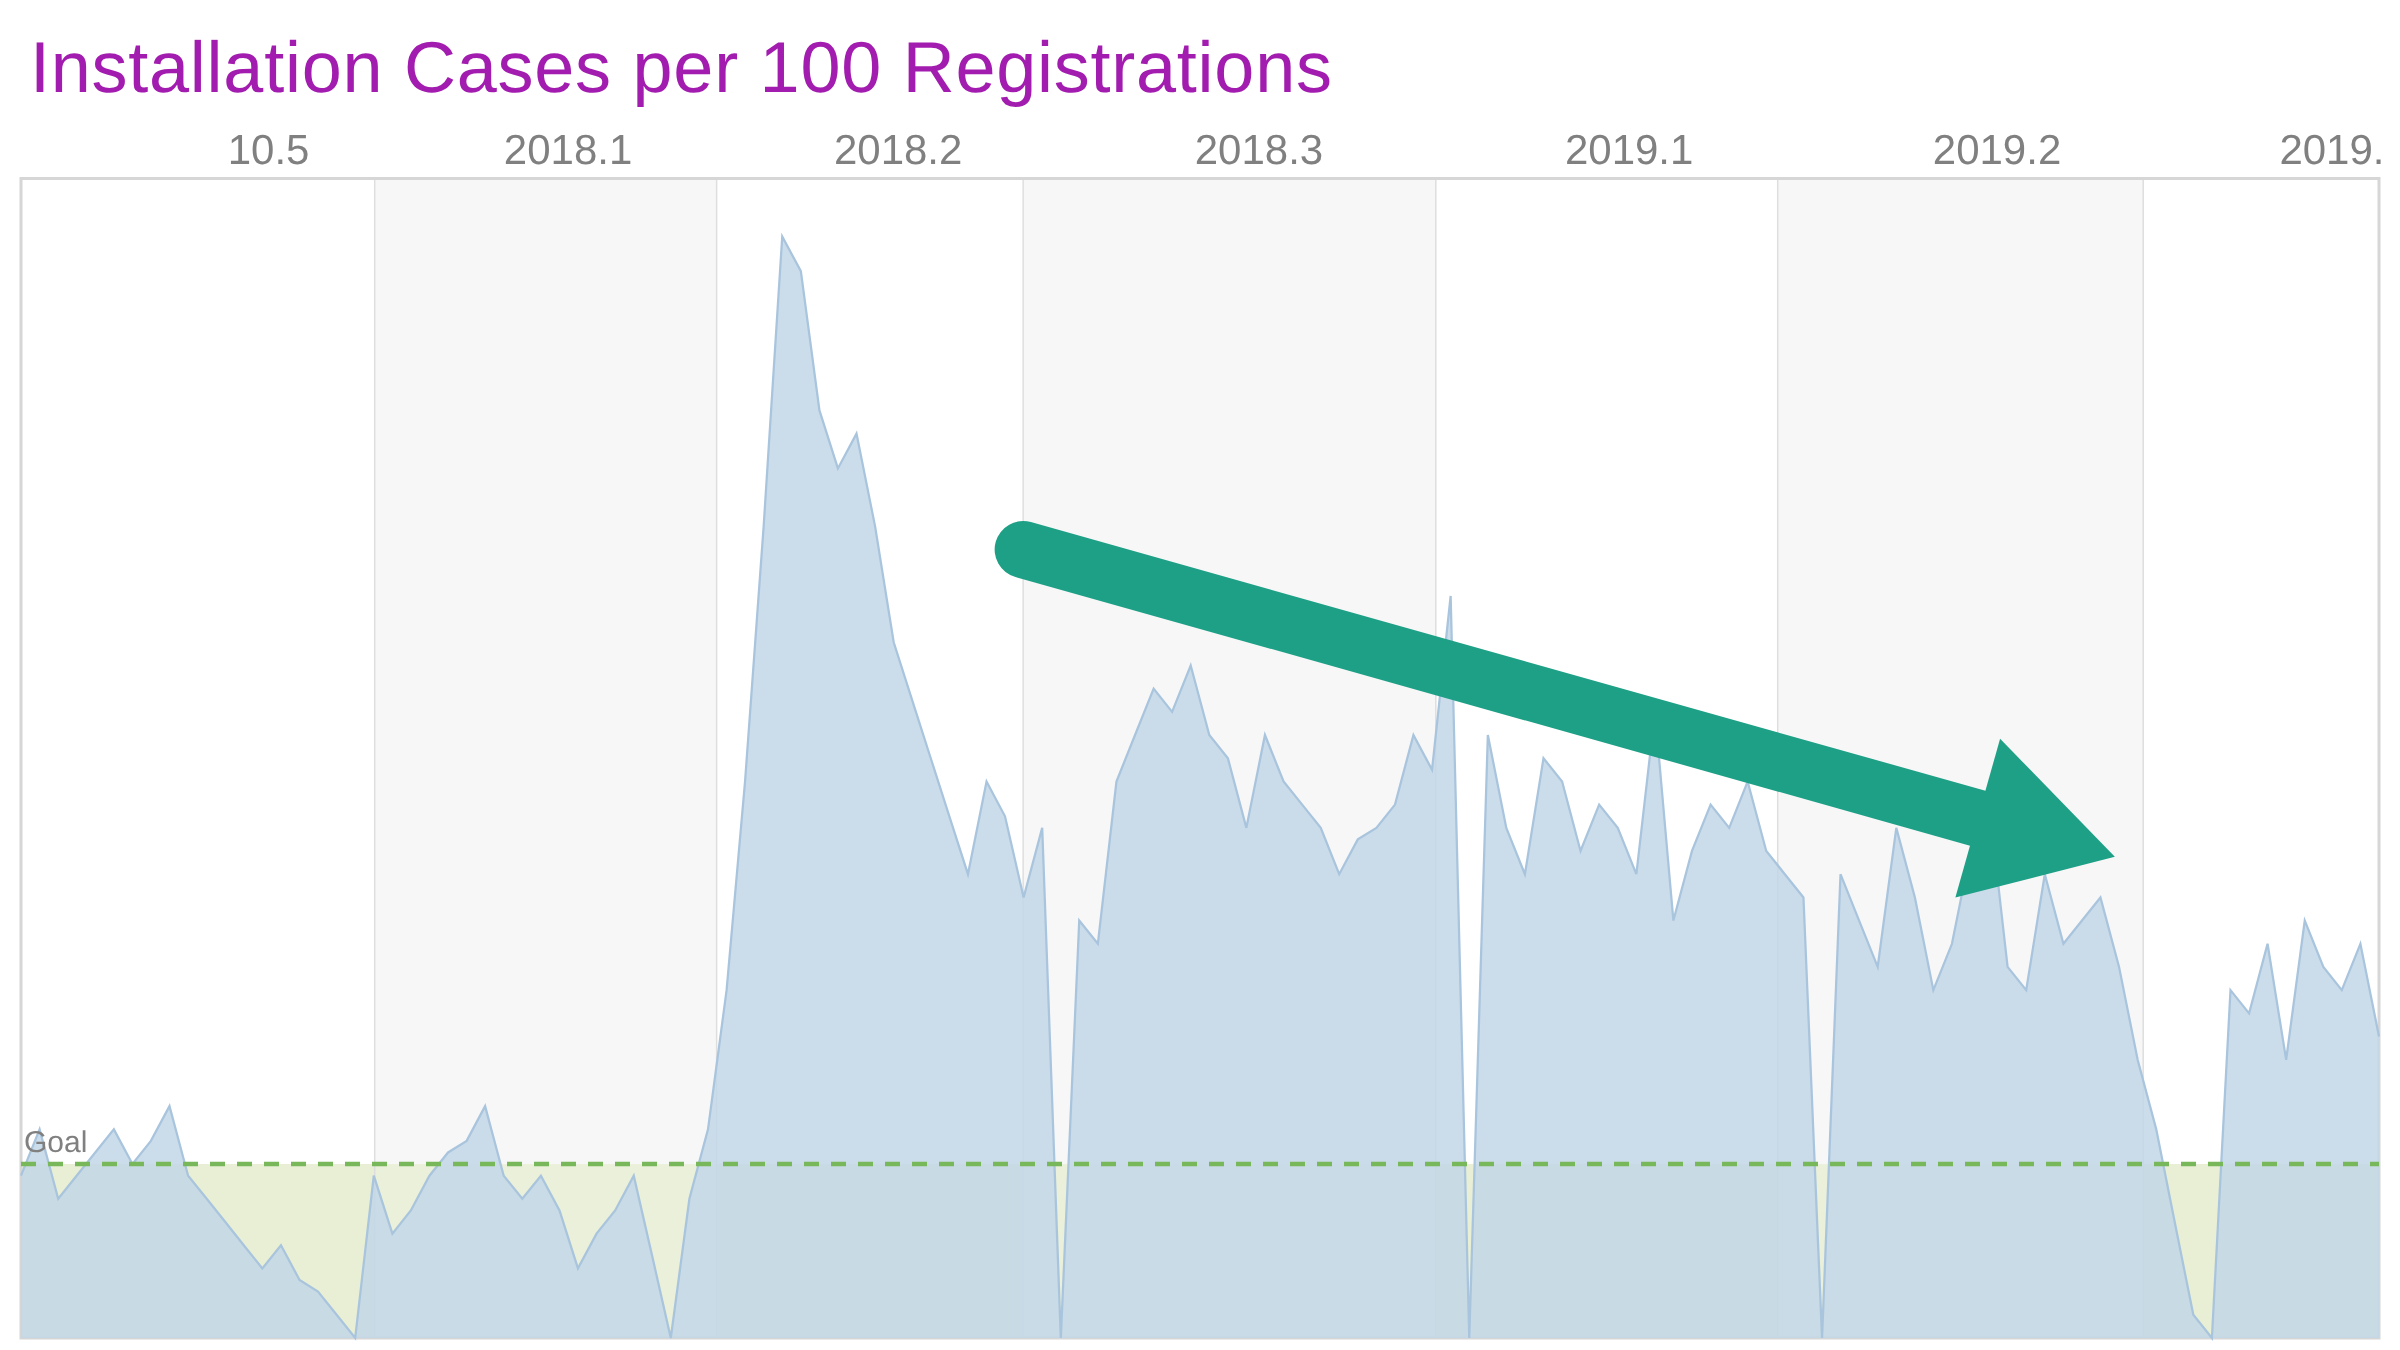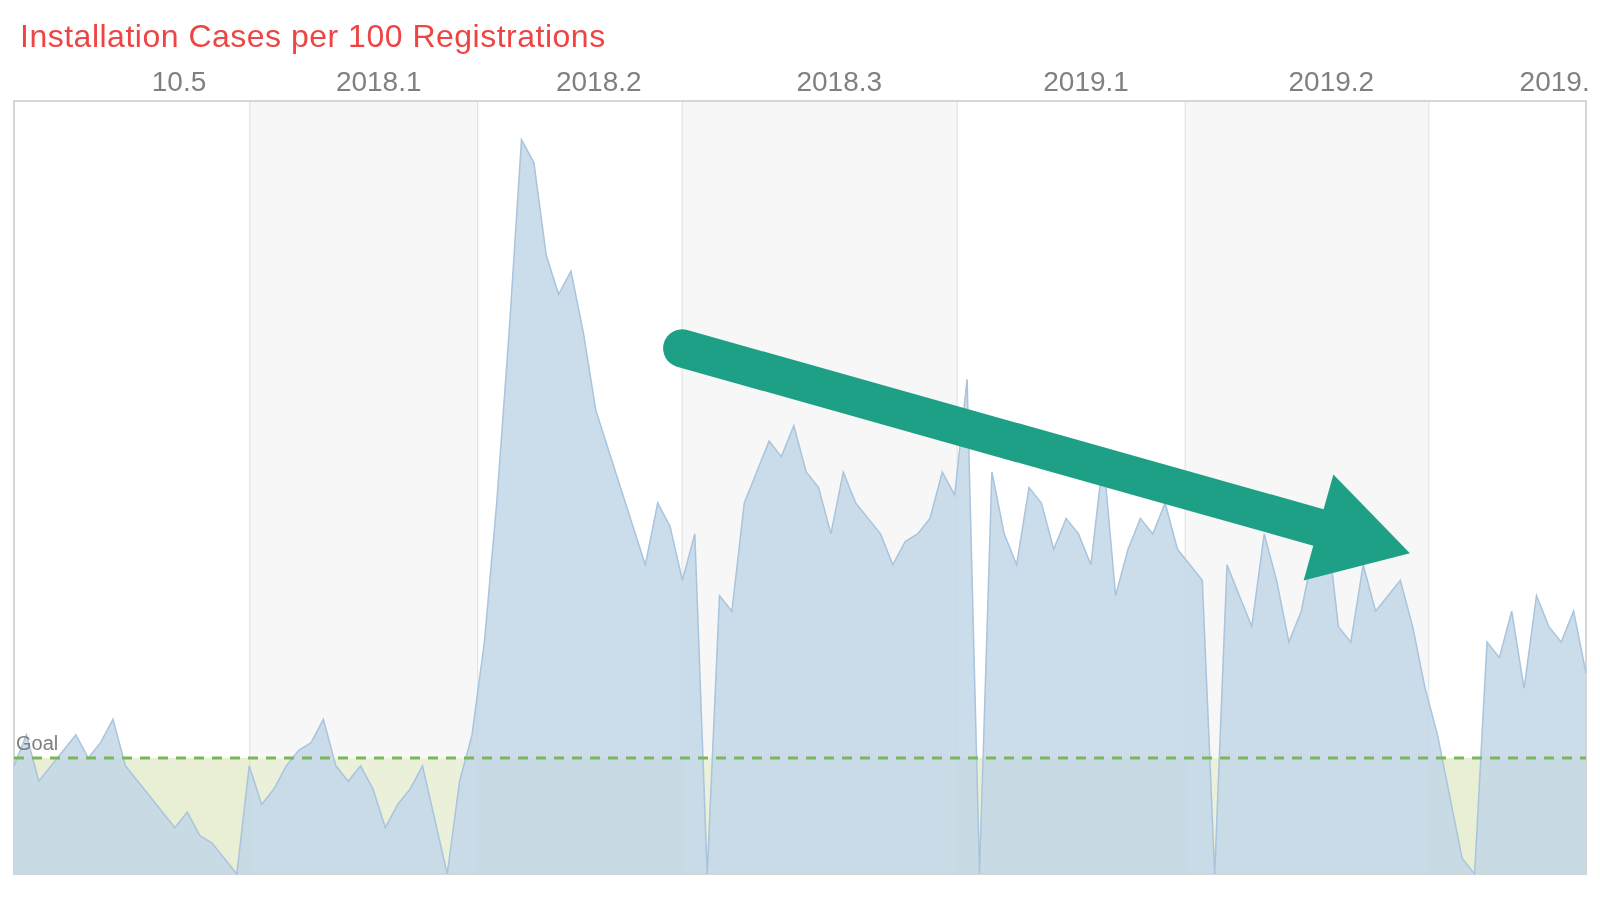--- a/index.html
+++ b/index.html
@@ -6,25 +6,25 @@
     margin: 0;
     padding: 0;
     width: 1600px;
     height: 900px;
     background: #ffffff;
     font-family: "Segoe UI Light", "Segoe UI", "Helvetica Neue", Arial, sans-serif;
     color: #4a4a4a;
     overflow: hidden;
   }
   .title {
-    font-size: 32px;
+    font-size: 48px;
     font-weight: 300;
     padding: 18px 20px 8px 20px;
     letter-spacing: 0.5px;
-    color: #ef4444;
+    color: #a21caf;
   }
   .chart-wrap {
     position: relative;
     margin: 0 10px 10px 10px;
     height: 815px;
     box-sizing: border-box;
   }
   svg { display: block; }
   .top-tick-label {
     font-size: 28px;

